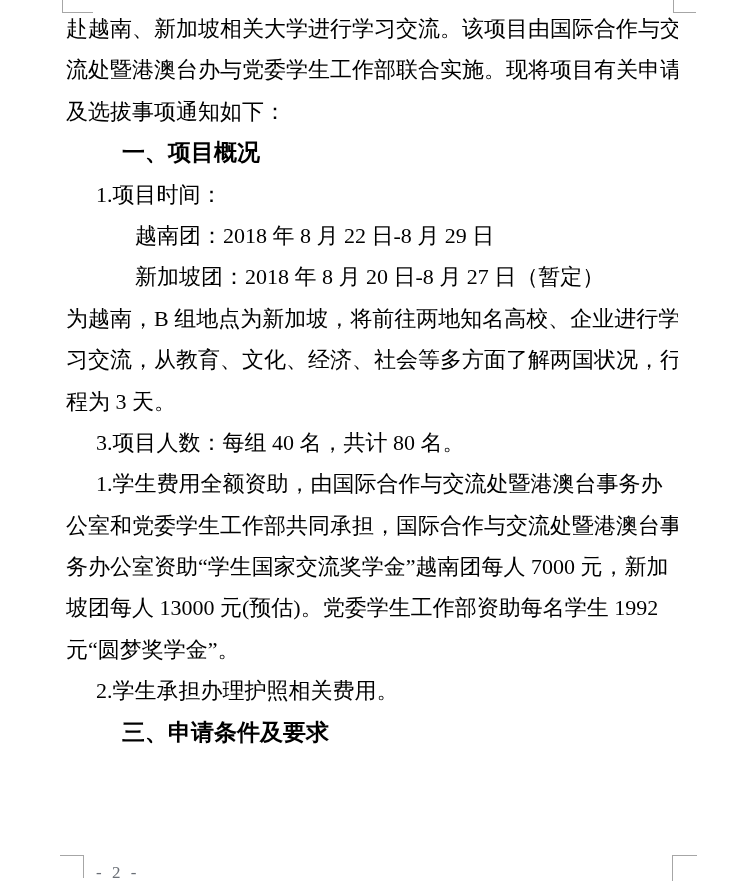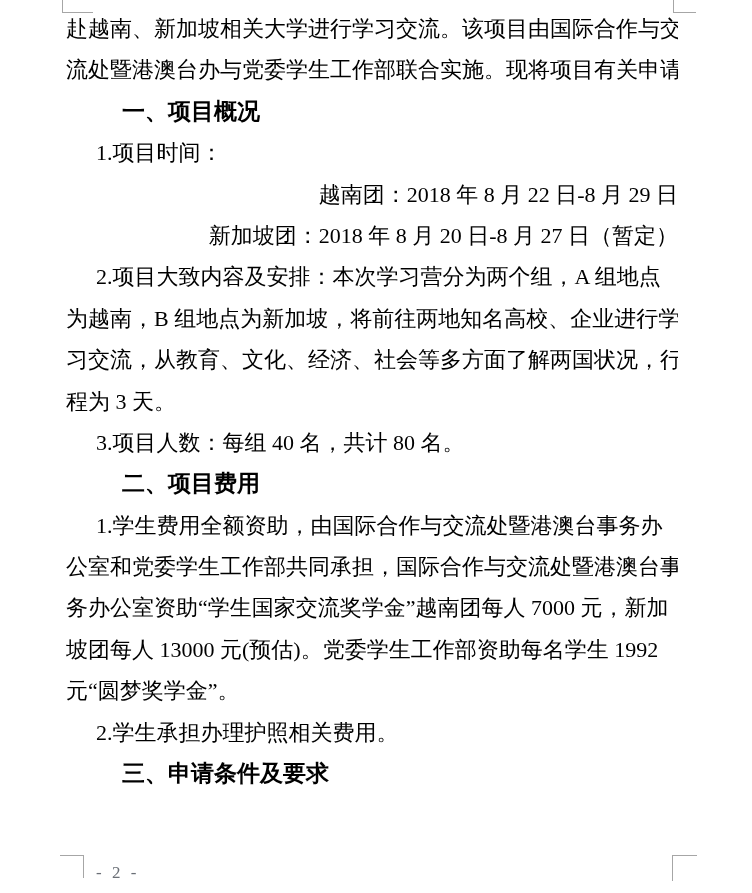--- a/index.html
+++ b/index.html
@@ -23,21 +23,21 @@
     width: 612px;
   }
   .line {
     height: 41.4px;
     line-height: 41.4px;
     font-size: 22px;
     white-space: nowrap;
     overflow: hidden;
   }
   .indent-num { padding-left: 30px; }   
-  .indent-sub { padding-left: 69px; text-align: right; }   
+  .indent-sub { padding-left: 69px; }   
   .indent-head { padding-left: 56px; }  
   .heading {
     font-family: Liberation Sans, sans-serif;
     font-weight: 700;
     font-size: 23px;
   }
   
   .crop { position: absolute; }
   .crop-top-left {
     left: 62px; top: 0; width: 30px; height: 12px;
@@ -69,30 +69,29 @@
 <body>
 
 <div class="page">
 
   <div class="crop crop-top-left"></div>
   <div class="crop crop-top-right"></div>
 
   <div class="text-content">
     <div class="line">赴越南、新加坡相关大学进行学习交流。该项目由国际合作与交</div>
     <div class="line">流处暨港澳台办与党委学生工作部联合实施。现将项目有关申请</div>
+    <div class="line">及选拔事项通知如下：</div>
     <div class="line heading indent-head">一、项目概况</div>
     <div class="line indent-num">1.项目时间：</div>
     <div class="line indent-sub">越南团：2018 年 8 月 22 日-8 月 29 日</div>
     <div class="line indent-sub">新加坡团：2018 年 8 月 20 日-8 月 27 日（暂定）</div>
-    <div class="line indent-num">2.项目大致内容及安排：本次学习营分为两个组，A 组地点</div>
     <div class="line">为越南，B 组地点为新加坡，将前往两地知名高校、企业进行学</div>
     <div class="line">习交流，从教育、文化、经济、社会等多方面了解两国状况，行</div>
     <div class="line">程为 3 天。</div>
     <div class="line indent-num">3.项目人数：每组 40 名，共计 80 名。</div>
-    <div class="line heading indent-head">二、项目费用</div>
     <div class="line indent-num">1.学生费用全额资助，由国际合作与交流处暨港澳台事务办</div>
     <div class="line">公室和党委学生工作部共同承担，国际合作与交流处暨港澳台事</div>
     <div class="line">务办公室资助“学生国家交流奖学金”越南团每人 7000 元，新加</div>
     <div class="line">坡团每人 13000 元(预估)。党委学生工作部资助每名学生 1992</div>
     <div class="line">元“圆梦奖学金”。</div>
     <div class="line indent-num">2.学生承担办理护照相关费用。</div>
     <div class="line heading indent-head">三、申请条件及要求</div>
   </div>
 
   <div class="crop crop-bottom-left"></div>

